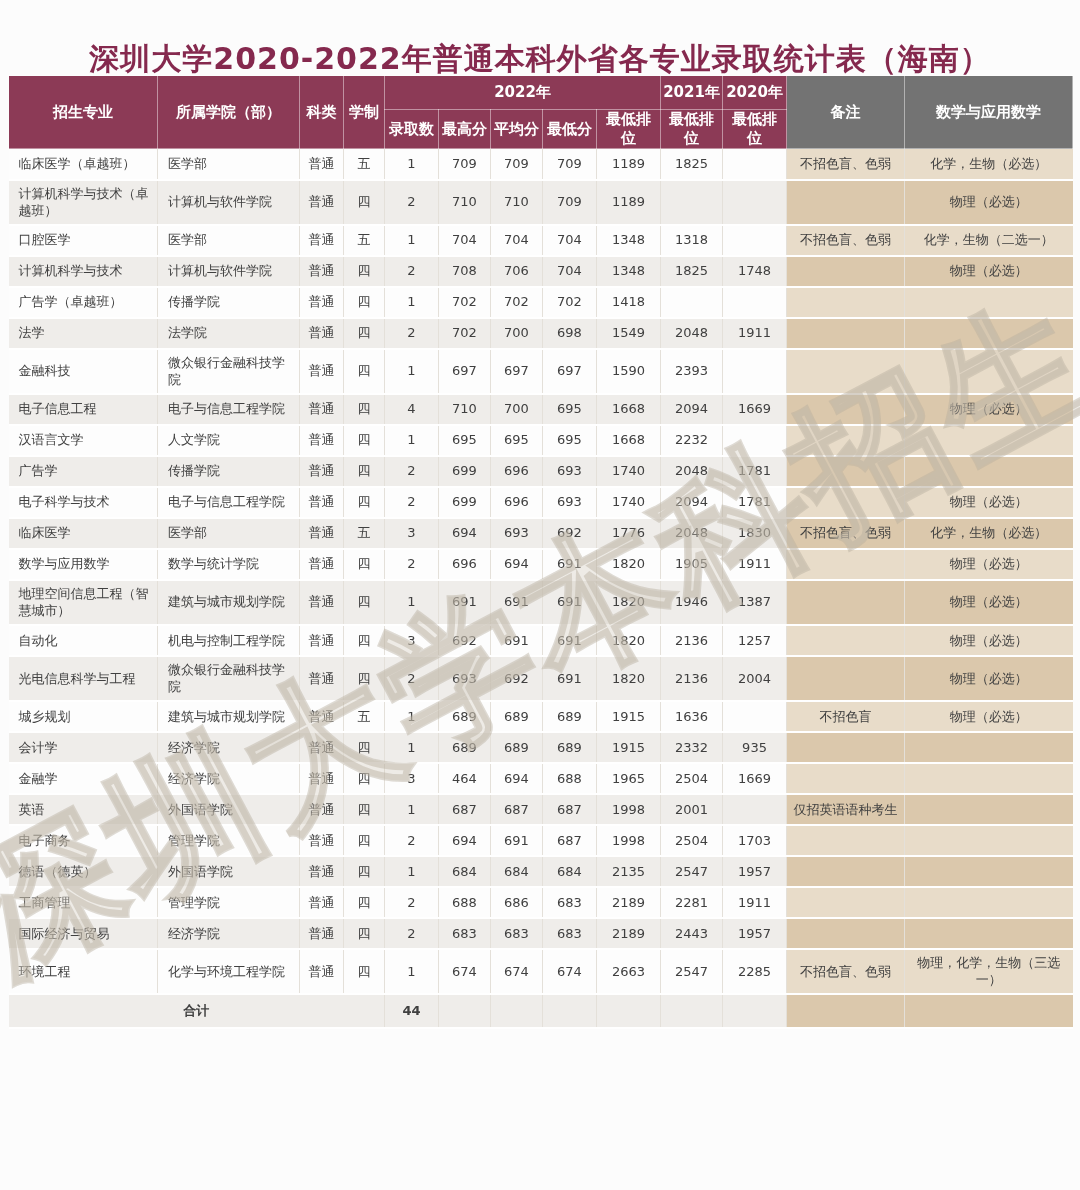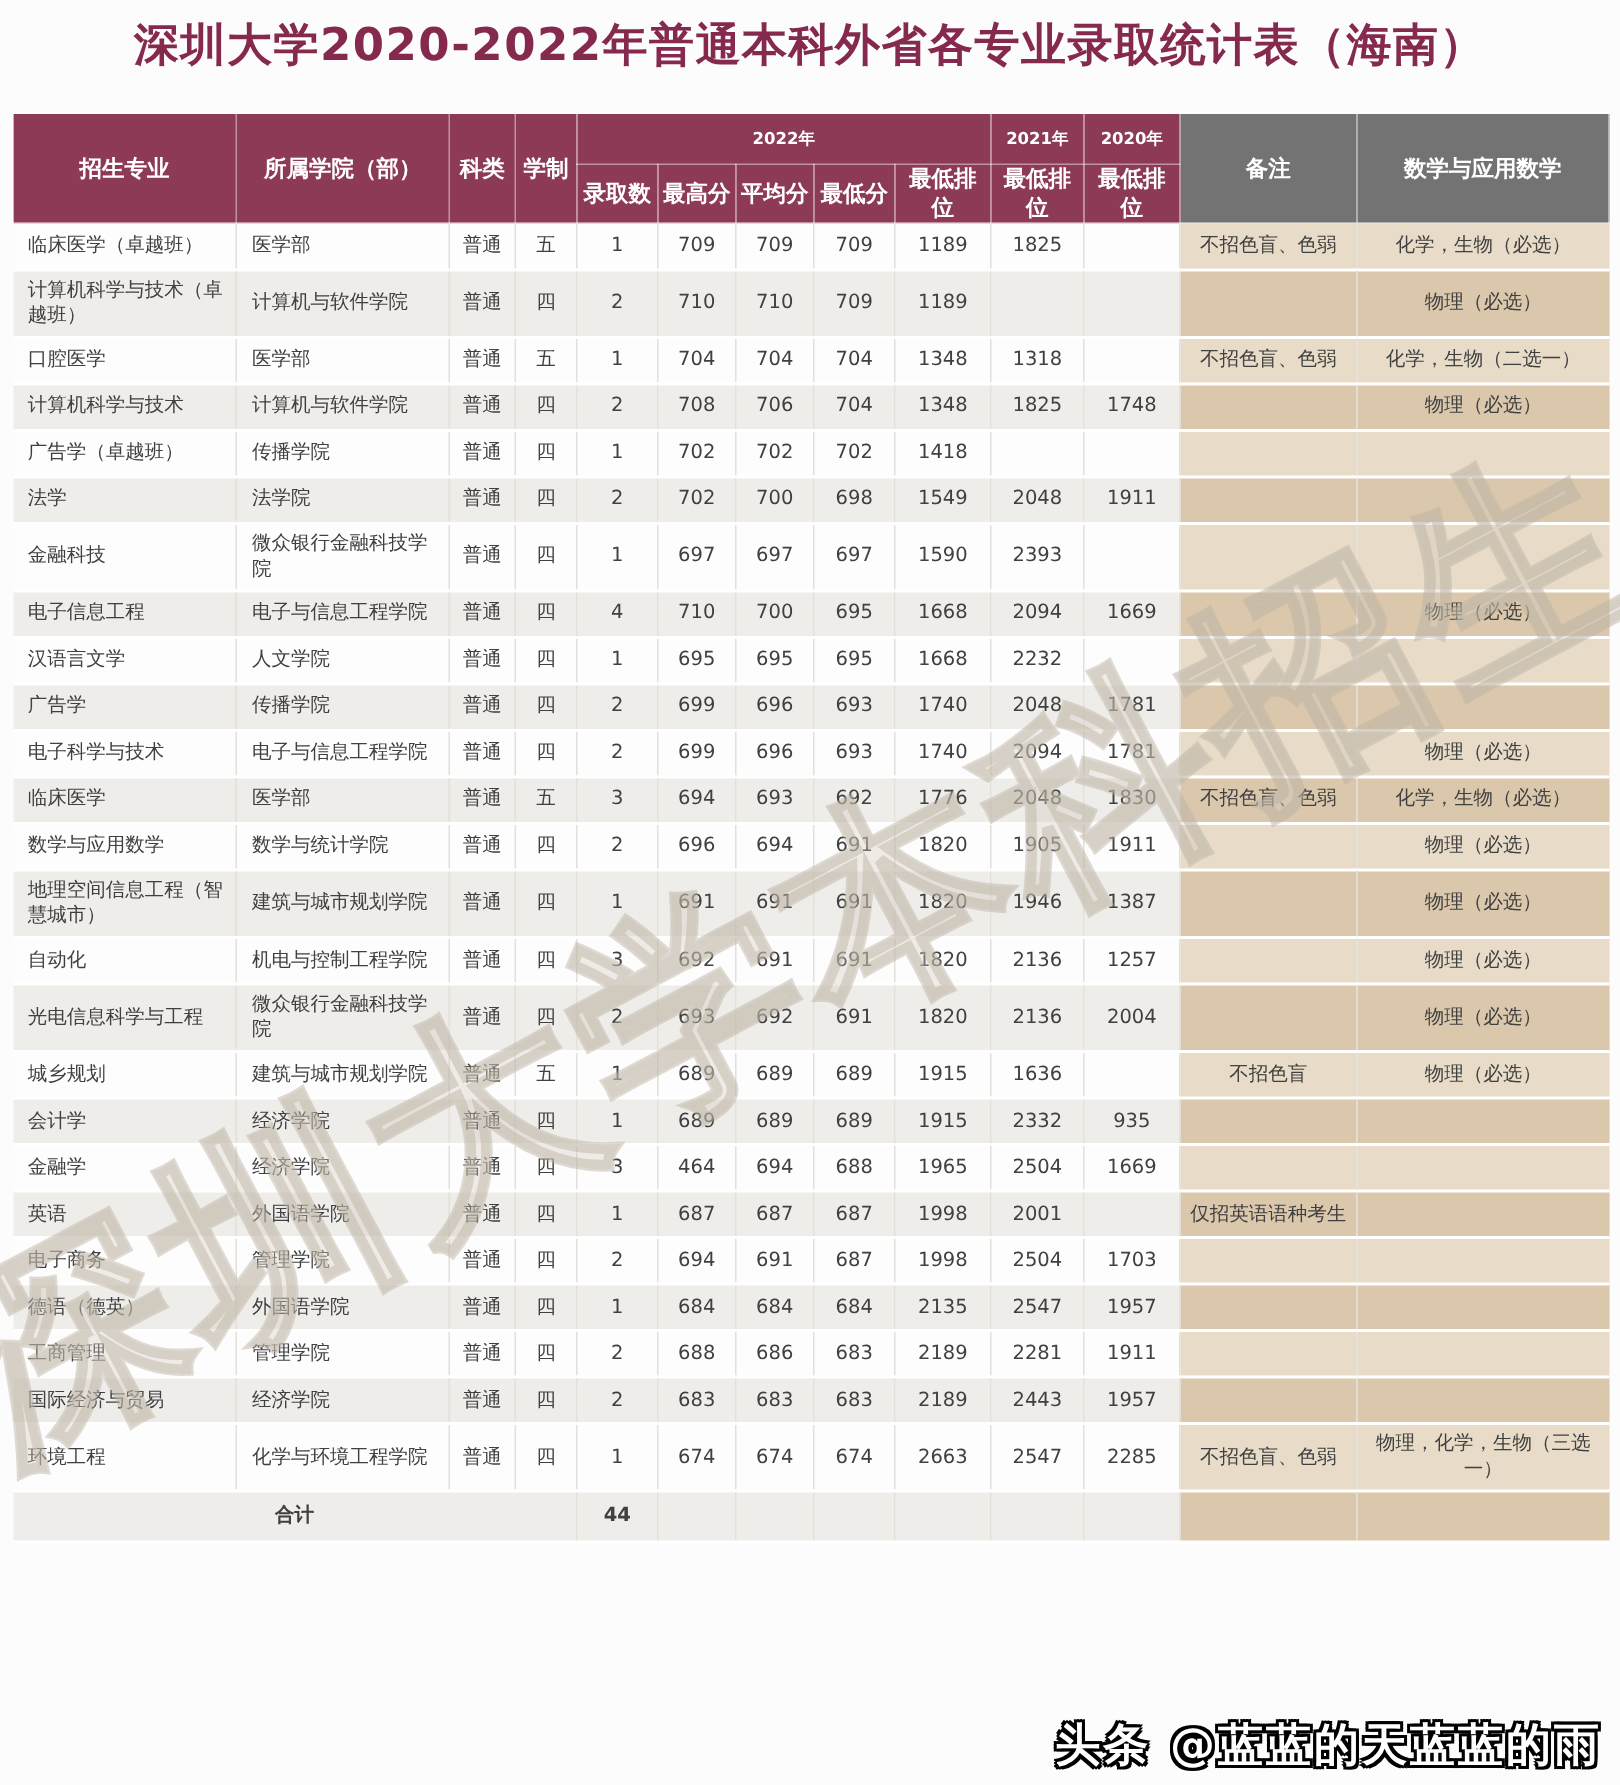--- a/index.html
+++ b/index.html
@@ -6,21 +6,21 @@
   body{
     width:1080px;height:1190px;
     background:#fcfcfc;
     font-family:"DejaVu Sans","Liberation Sans",sans-serif;
     color:#404040;
     overflow:hidden;
   }
   .page{position:relative;width:1080px;height:1190px;}
 
   .title{
-    position:absolute;top:10px;left:0;width:1080px;
+    position:absolute;top:39px;left:0;width:1080px;
     text-align:center;
     font-size:30px;font-weight:bold;
     color:#85294e;
     letter-spacing:1px;
   }
 
   .tablewrap{position:absolute;top:75px;left:8px;width:1064px;}
   table{border-collapse:collapse;table-layout:fixed;width:1064px;}
 
   col.c-major{width:149px;}  col.c-college{width:142px;}
@@ -32,21 +32,21 @@
   col.c-req{width:168px;}
 
   thead th{
     background:#8c3a56;color:#ffffff;
     font-size:15px;font-weight:bold;
     border:1px solid rgba(255,255,255,0.45);
     padding:0 2px;
   }
   thead tr.h1 th{height:33px;}
   thead tr.h2 th{height:33px;}
-  thead th.year{font-size:11px;}
+  thead th.year{font-size:15px;}
   thead th.tanh{background:#737373;}
 
   tbody td, tfoot td{
     font-size:13px;
     text-align:center;
     padding:4px 3px;
     border-right:1px solid #e4e0d9;
     border-bottom:2px solid #ffffff;
     line-height:1.35;
     height:31px;
@@ -525,15 +525,14 @@
           <td class="tan"></td>
           <td class="tan"></td>
         </tr>
       </tfoot>
     </table>
   </div>
 
   <div class="wm-diag">深圳大学本科招生</div>
 
 
-  <div class="wm-bottom">头条 @蓝蓝的天蓝蓝的雨</div>
 
 </div>
 
 </body></html>

